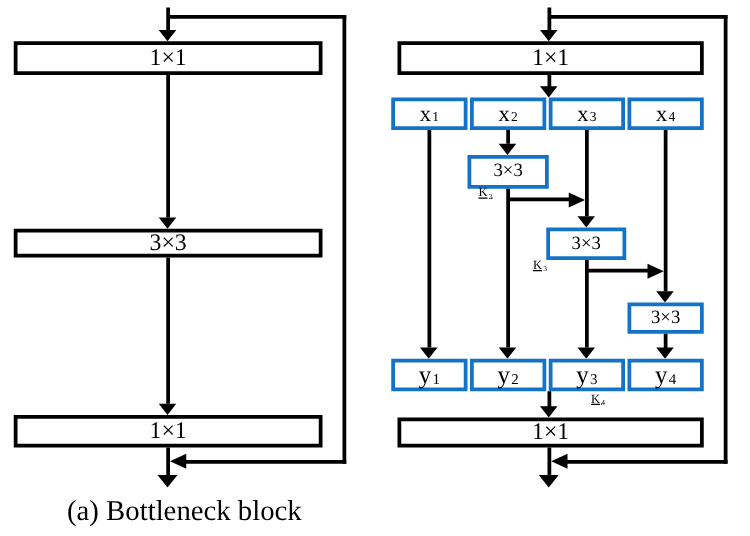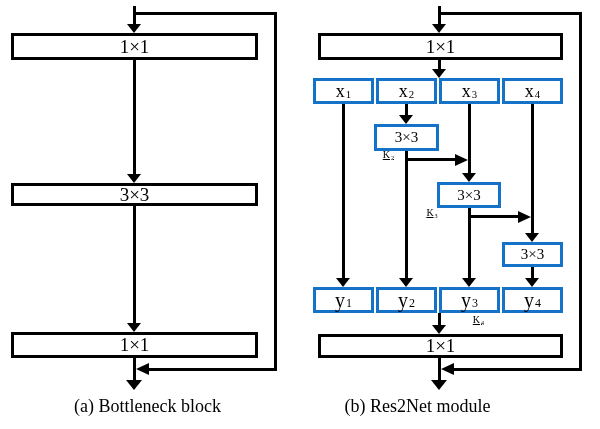--- a/index.html
+++ b/index.html
@@ -35,21 +35,21 @@
   .blue-box{position:absolute;box-sizing:border-box;border:3px solid var(--split-border);
     background:var(--bg);display:flex;align-items:center;justify-content:center;
     font-size:15px;}
   .split-row{position:absolute;display:flex;gap:2px;box-sizing:border-box;}
   .cell{flex:1;box-sizing:border-box;border:3px solid var(--split-border);
     background:var(--bg);display:flex;align-items:center;justify-content:center;}
   .cell-x{font-size:18px;}
   .cell-y{font-size:20px;}
   .sub{font-size:0.6em;position:relative;top:0.28em;margin-left:1px;}
   .klabel{position:absolute;font-size:10px;text-align:right;text-decoration:underline;}
-  .caption{position:absolute;font-size:18px;text-align:center;}
+  .caption{position:absolute;font-size:23px;text-align:center;}
 </style>
 </head>
 <body>
 
 <div class="figure">
 
   <div class="vline" style="left:133px;top:6px;height:21px;"></div>
   <div class="arr-down" style="left:127px;top:24px;"></div>
   <div class="hline" style="left:134px;top:12px;width:143px;"></div>
   <div class="vline" style="left:274px;top:12px;height:359px;"></div>
@@ -174,15 +174,14 @@
 
   <div class="black-box" style="left:318px;top:334px;width:245px;height:24px;">
     <span>1×1</span>
   </div>
 
   <div class="vline" style="left:438px;top:358px;height:23px;"></div>
   <div class="arr-down-big" style="left:431px;top:380px;"></div>
   <div class="arr-left" style="left:441px;top:363px;"></div>
   <div class="hline" style="left:453px;top:368px;width:129px;"></div>
 
-  <div class="caption" style="left:300px;top:396px;width:235px;">(b) Res2Net module</div>
 
 </div>
 
 </body></html>

